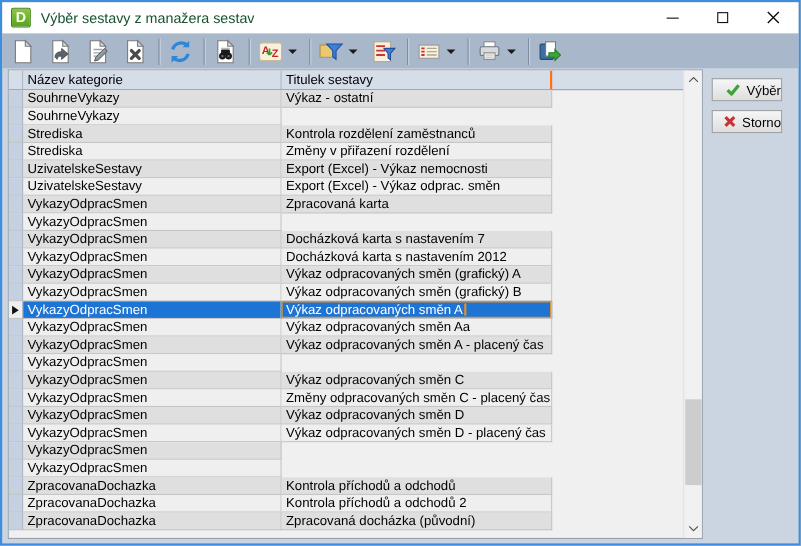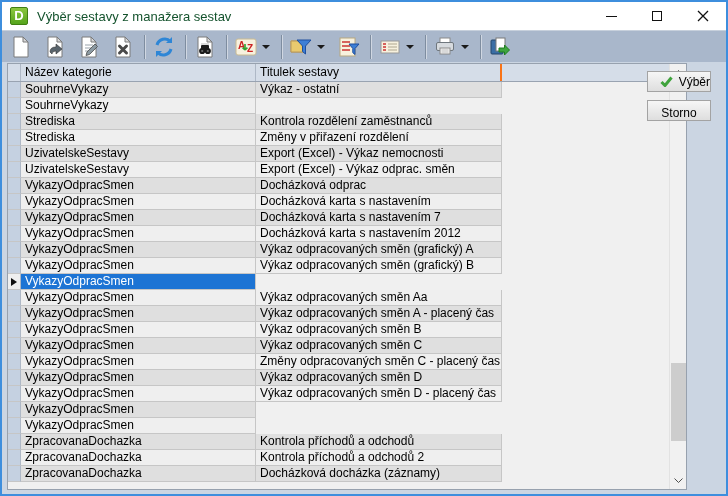--- a/index.html
+++ b/index.html
@@ -26,21 +26,21 @@
     padding-left:6px;border-top:1px solid #c7d0dc;}
   .tbtn{width:26px;height:26px;display:flex;align-items:center;justify-content:center;margin-right:8px;flex:0 0 auto;}
   .tgroup{display:flex;align-items:center;margin-right:8px;flex:0 0 auto;}
   .tgroup .tbtn{margin-right:0;}
   .tdd{width:14px;height:26px;display:flex;align-items:center;justify-content:center;flex:0 0 auto;}
   .tdd .tri{width:0;height:0;border-left:4px solid transparent;border-right:4px solid transparent;border-top:4px solid #1a1a1a;}
   .tsep{width:1px;height:24px;background:#7E8DA0;margin-right:6px;flex:0 0 auto;box-shadow:1px 0 0 rgba(255,255,255,.45);}
   
   .main{position:relative;height:432px;}
   
-  .grid{position:absolute;left:5px;top:1px;width:680px;height:427px;
+  .grid{position:absolute;left:5px;top:1px;width:632px;height:427px;
     background:#F0F0F0;border:1px solid #97A1AE;overflow:hidden;}
   .ghead{display:flex;height:18px;background:var(--header_bg,#D5DDE8);border-bottom:1px solid #99A3B1;}
   .hcell{font-size:12px;line-height:17px;padding-left:4px;color:#000;white-space:nowrap;overflow:hidden;}
   .hind{width:13px;padding:0;border-right:1px solid #AEB8C6;}
   .h1{width:235px;border-right:1px solid #AEB8C6;}
   .h2{width:246px;border-right:2px solid #f97316;}
   .grow{display:flex;height:16px;}
   .gcell{font-size:12px;line-height:15px;padding-left:4px;color:#000;white-space:nowrap;overflow:hidden;
     border-right:1px solid #C6C6C6;border-bottom:1px solid #C6C6C6;background:var(--row_dark,#DFDFDF);}
   .grow.alt .gcell{background:var(--row_light,#EFEFEF);}
@@ -56,21 +56,21 @@
     vertical-align:middle;margin-left:1px;}
   
   .vscroll{position:absolute;top:0;right:0;bottom:0;width:17px;background:#F1F1F1;border-left:1px solid #E2E2E2;}
   .sbtn{position:absolute;left:0;width:16px;height:17px;display:flex;align-items:center;justify-content:center;}
   .sbtn.up{top:0;} .sbtn.down{bottom:0;}
   .thumb{position:absolute;left:1px;top:299px;width:15px;height:78px;background:#CDCDCD;}
   
   .btn{position:absolute;left:645px;width:64px;height:21px;border:1px solid #A3A3A3;
     background:linear-gradient(180deg,#F6F6F6,#DEDEDE);display:flex;align-items:center;
     justify-content:flex-end;gap:6px;font-size:12px;color:#000;}
-  .btn-select{top:9px;} .btn-cancel{top:38px;flex-direction:column;}
+  .btn-select{top:9px;} .btn-cancel{top:38px;}
 </style>
 </head>
 <body>
 
 <div class="window">
 
   <div class="titlebar">
     <div class="appicon">D</div>
     <div class="title">Výběr sestavy z manažera sestav</div>
     <div class="wincontrols">
@@ -244,26 +244,25 @@
             <div class="gcell c2">Export (Excel) - Výkaz nemocnosti</div>
           </div>
           <div class="grow alt">
             <div class="gcell ind"></div>
             <div class="gcell c1">UzivatelskeSestavy</div>
             <div class="gcell c2">Export (Excel) - Výkaz odprac. směn</div>
           </div>
           <div class="grow">
             <div class="gcell ind"></div>
             <div class="gcell c1">VykazyOdpracSmen</div>
-            <div class="gcell c2">Docházková odprac</div>
-          </div>
-          <div class="grow alt">
-            <div class="gcell ind"></div>
-            <div class="gcell c1">VykazyOdpracSmen</div>
-            <div class="gcell c2">Docházková karta s nastavením</div>
+            <div class="gcell c2">Zpracovaná karta</div>
+          </div>
+          <div class="grow alt">
+            <div class="gcell ind"></div>
+            <div class="gcell c1">VykazyOdpracSmen</div>
           </div>
           <div class="grow">
             <div class="gcell ind"></div>
             <div class="gcell c1">VykazyOdpracSmen</div>
             <div class="gcell c2">Docházková karta s nastavením 7</div>
           </div>
           <div class="grow alt">
             <div class="gcell ind"></div>
             <div class="gcell c1">VykazyOdpracSmen</div>
             <div class="gcell c2">Docházková karta s nastavením 2012</div>
@@ -276,35 +275,35 @@
           <div class="grow alt">
             <div class="gcell ind"></div>
             <div class="gcell c1">VykazyOdpracSmen</div>
             <div class="gcell c2">Výkaz odpracovaných směn (grafický) B</div>
           </div>
           <div class="grow sel">
             <div class="gcell ind">
               <span class="arrow"></span>
             </div>
             <div class="gcell c1">VykazyOdpracSmen</div>
+            <div class="gcell c2 focus">Výkaz odpracovaných směn A<span class="caret"></span></div>
           </div>
           <div class="grow alt">
             <div class="gcell ind"></div>
             <div class="gcell c1">VykazyOdpracSmen</div>
             <div class="gcell c2">Výkaz odpracovaných směn Aa</div>
           </div>
           <div class="grow">
             <div class="gcell ind"></div>
             <div class="gcell c1">VykazyOdpracSmen</div>
             <div class="gcell c2">Výkaz odpracovaných směn A - placený čas</div>
           </div>
           <div class="grow alt">
             <div class="gcell ind"></div>
             <div class="gcell c1">VykazyOdpracSmen</div>
-            <div class="gcell c2">Výkaz odpracovaných směn B</div>
           </div>
           <div class="grow">
             <div class="gcell ind"></div>
             <div class="gcell c1">VykazyOdpracSmen</div>
             <div class="gcell c2">Výkaz odpracovaných směn C</div>
           </div>
           <div class="grow alt">
             <div class="gcell ind"></div>
             <div class="gcell c1">VykazyOdpracSmen</div>
             <div class="gcell c2">Změny odpracovaných směn C - placený čas</div>
@@ -333,21 +332,21 @@
             <div class="gcell c2">Kontrola příchodů a odchodů</div>
           </div>
           <div class="grow alt">
             <div class="gcell ind"></div>
             <div class="gcell c1">ZpracovanaDochazka</div>
             <div class="gcell c2">Kontrola příchodů a odchodů 2</div>
           </div>
           <div class="grow">
             <div class="gcell ind"></div>
             <div class="gcell c1">ZpracovanaDochazka</div>
-            <div class="gcell c2">Docházková docházka (záznamy)</div>
+            <div class="gcell c2">Zpracovaná docházka (původní)</div>
           </div>
         </div>
 
       <div class="vscroll">
         <div class="sbtn up">
           <svg width="9" height="5">
               <polyline points="0.5,4.5 4.5,0.5 8.5,4.5" stroke="#4E4E4E" fill="none"></polyline>
             </svg>
         </div>
         <div class="thumb"></div>

